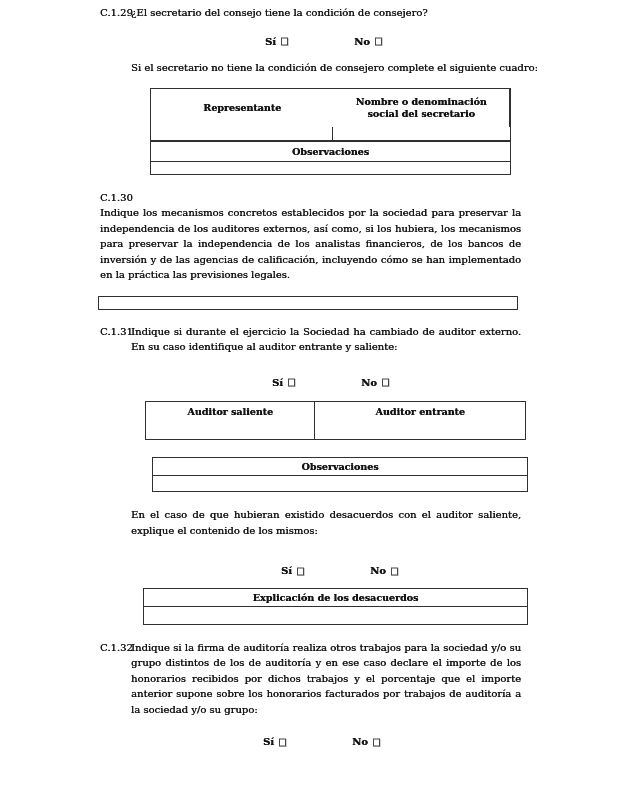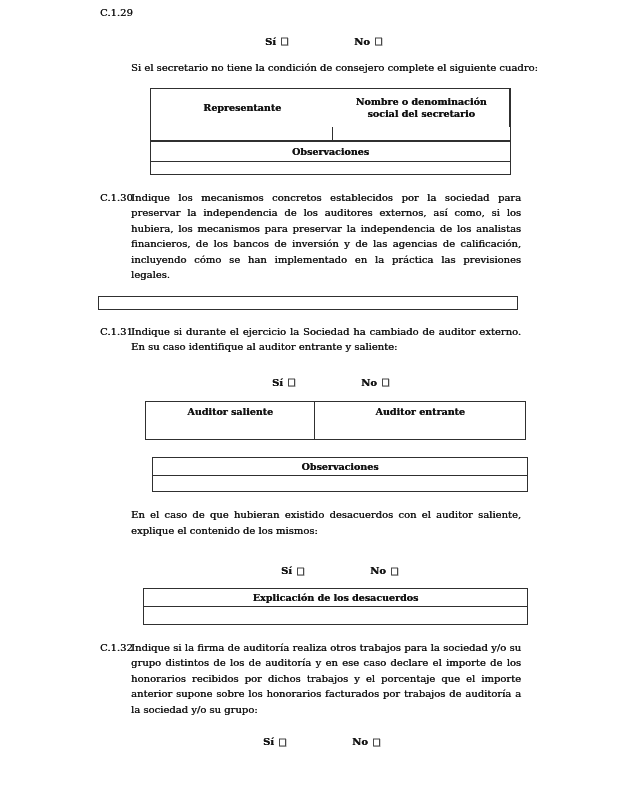--- a/index.html
+++ b/index.html
@@ -76,39 +76,40 @@
   .tbl-obs2 { margin-left: 152px; width: 376px; }
   .tbl-obs2 .obs-input { height: 16px; }
   .tbl-expl { margin-left: 143px; width: 385px; }
   .tbl-expl .obs-input { height: 18px; }
 
   
   .mt-q129   { padding-top: 5px; }
   .mt-yn1    { margin-top: 13px; }
   .mt-fu129  { margin-top: 11px; }
   .mt-tbl1   { margin-top: 12px; }
-  .mt-q130   { margin-top: 15px; }
+  .mt-q130   { margin-top: 15px; flex-direction: column; }
   .mt-box    { margin-top: 13px; }
   .mt-q131   { margin-top: 14px; }
   .mt-yn2    { margin-top: 20px; }
   .mt-tblaud { margin-top: 11px; }
   .mt-obs2   { margin-top: 17px; }
   .mt-fu131  { margin-top: 15px; }
   .mt-yn3    { margin-top: 25px; }
   .mt-expl   { margin-top: 9px; }
   .mt-q132   { margin-top: 15px; }
   .mt-yn4    { margin-top: 17px; }
 </style>
 </head>
 <body>
 
 <div class="page">
 
   <div class="q mt-q129">
     <div class="q-num">C.1.29</div>
+    <div class="q-text nowrap">¿El secretario del consejo tiene la condición de consejero?</div>
   </div>
 
   <div class="yesno yesno--a mt-yn1">
     <span class="opt">
       <span>Sí</span>
       <span class="checkbox"></span>
     </span>
     <span class="opt">
       <span>No</span>
       <span class="checkbox"></span>

